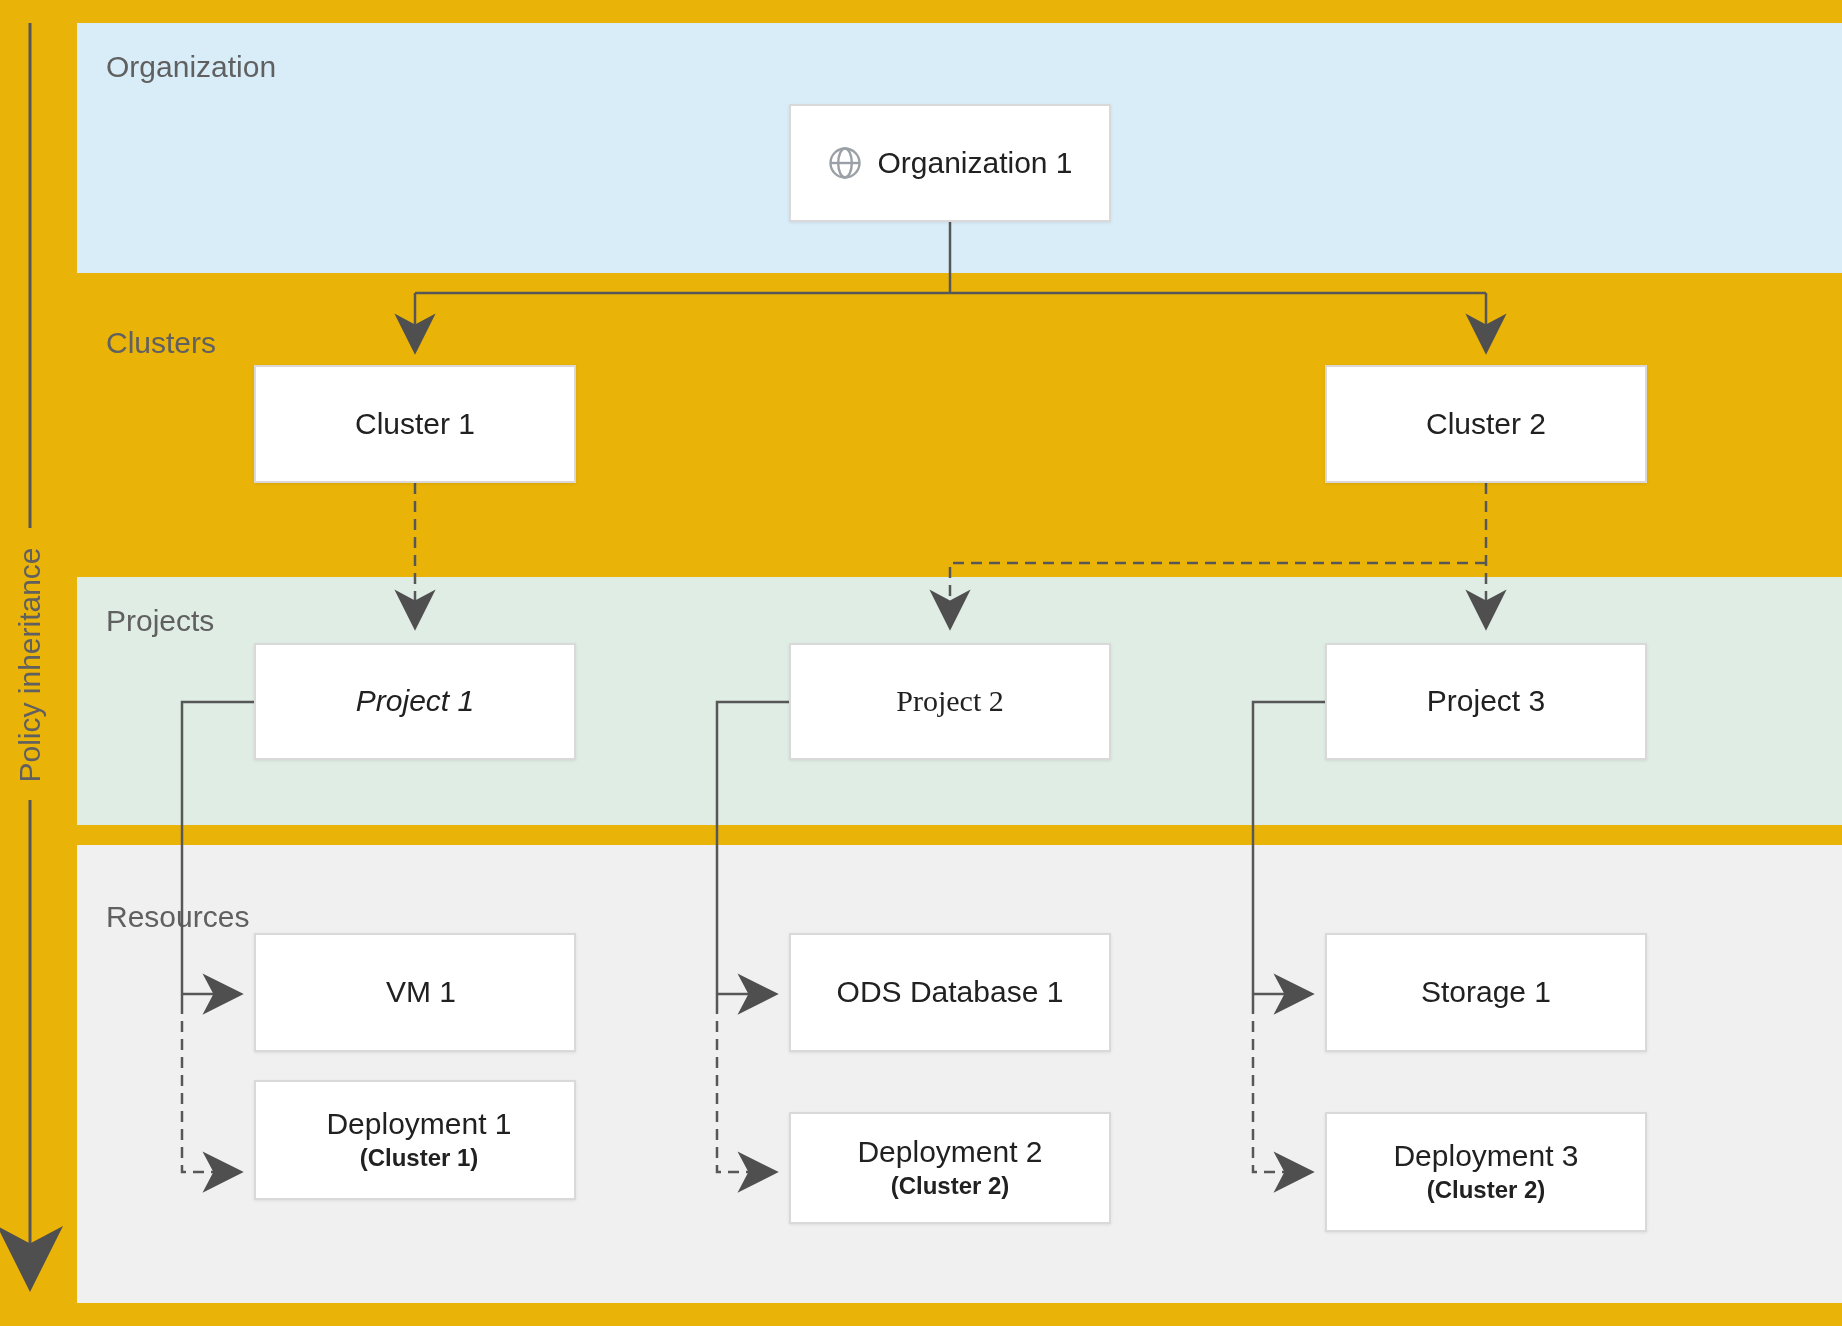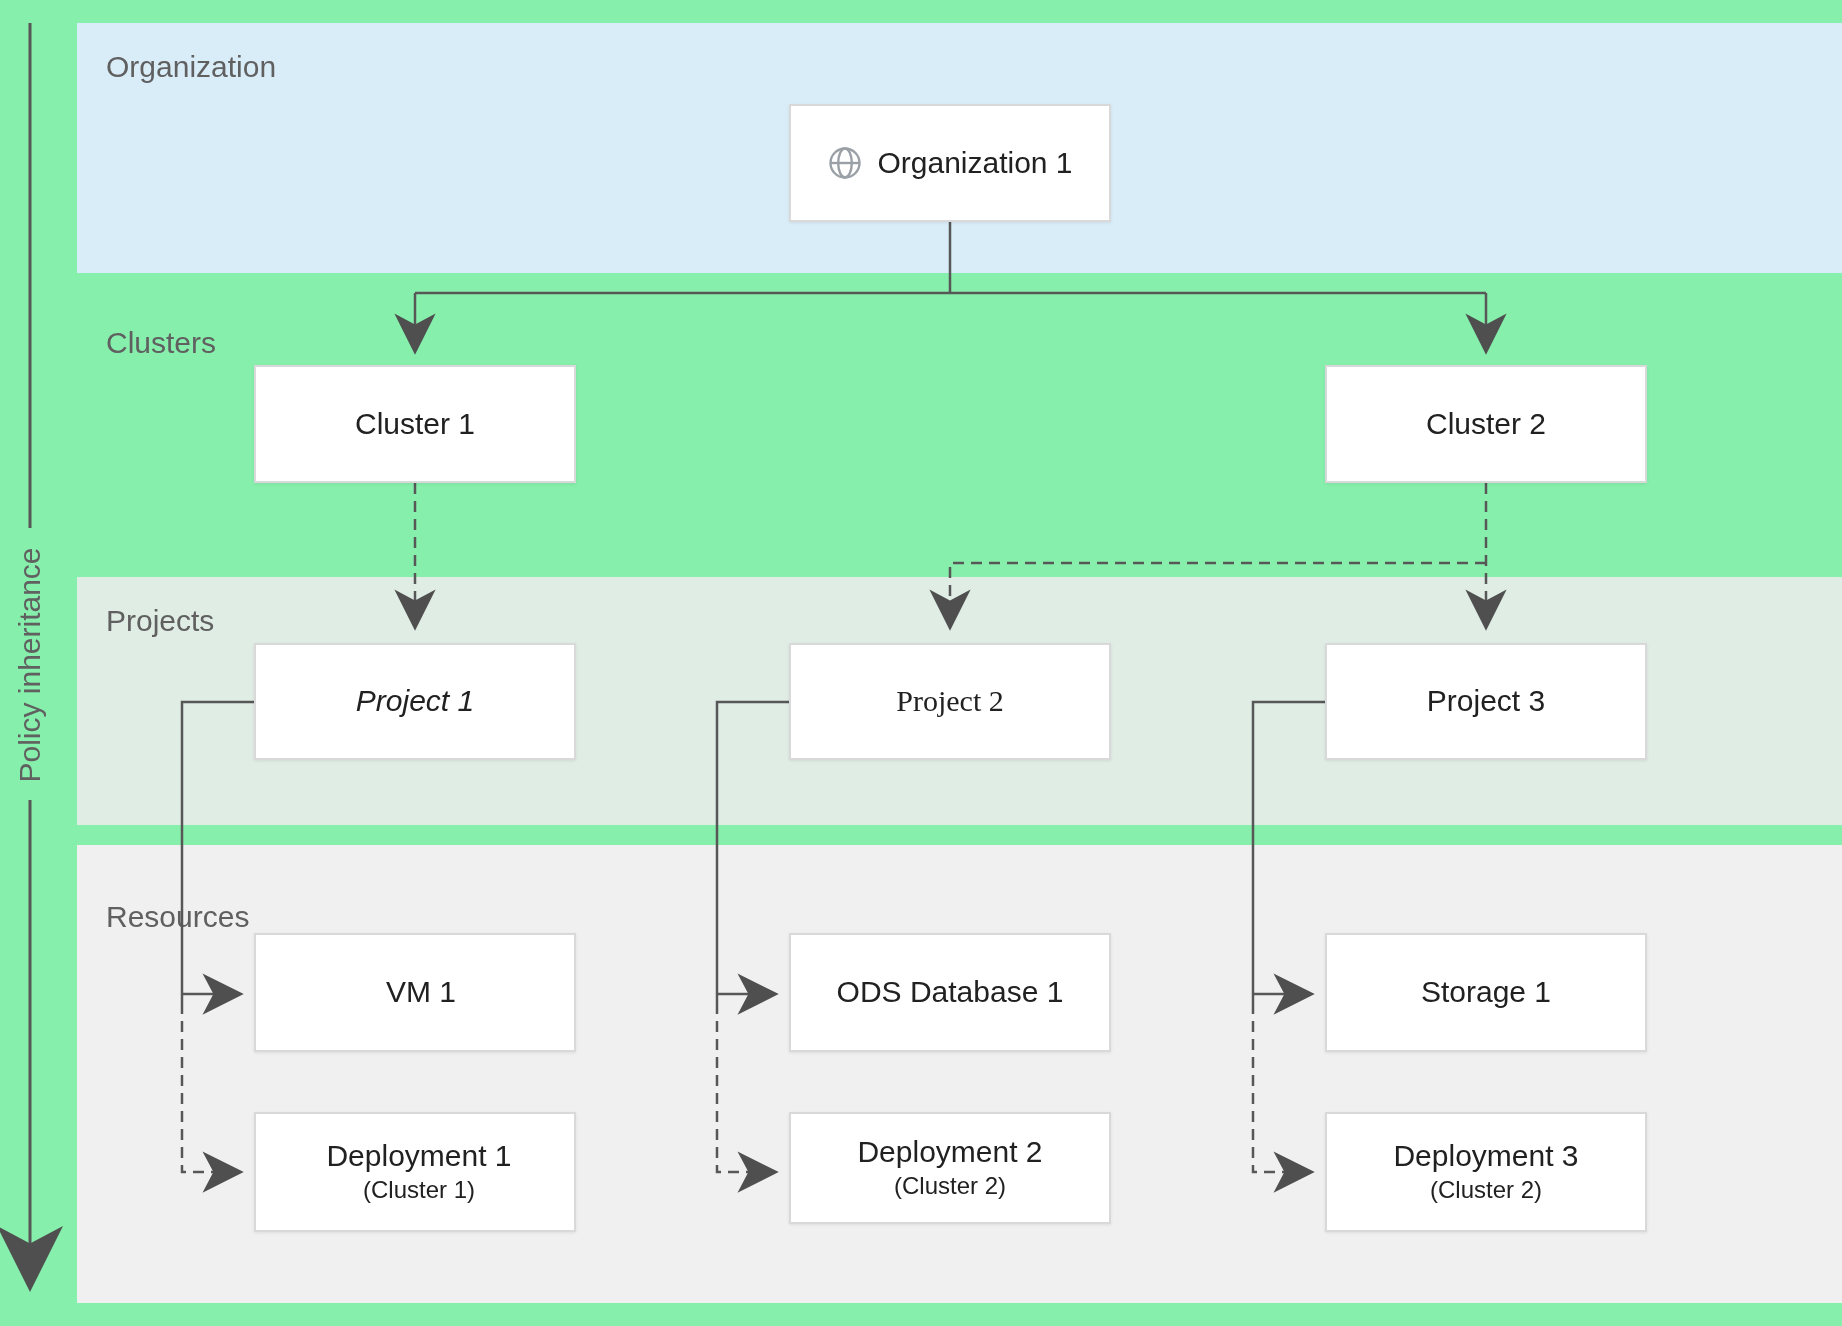--- a/index.html
+++ b/index.html
@@ -1,20 +1,20 @@
 <!DOCTYPE html>
 <html style="--band_blue: #d9edf9; --band_green: #dfede5; --band_gray: #f0f0f0; --line: #575757; --arrow: #4f4f4f; --label_gray: #606060; --box_border: #d9d9d9; --box_text: #212121; --icon_gray: #9aa0a6;"><head>
 <meta charset="utf-8">
 <style>
   html,body{margin:0;padding:0;background:#ffffff;}
   #canvas{
     position:relative;
     width:1842px;height:1326px;
     overflow:hidden;
-    background:#86efac;
+    background:#eab308;
     font-family:"Liberation Sans","DejaVu Sans",sans-serif;
   }
   .band{position:absolute;left:77px;width:1765px;}
   .band-organization{top:23px;height:250px;background:var(--band_blue,#d9edf9);}
   .band-projects{top:577px;height:248px;background:var(--band_green,#dfede5);}
   .band-resources{top:845px;height:458px;background:var(--band_gray,#f0f0f0);}
   .band-label{
     position:absolute;left:106px;
     font-size:30px;line-height:1.15;
     color:var(--label_gray,#606060);
@@ -39,32 +39,33 @@
   .node-label{
     font-size:30px;line-height:1.15;
     color:var(--box_text,#212121);
     white-space:nowrap;
   }
   .node-sublabel{
     font-size:24px;line-height:1.2;
     color:var(--box_text,#212121);
     margin-top:3px;
     white-space:nowrap;
+    font-weight:bold;
   }
   .node-row{display:flex;align-items:center;gap:14px;}
   .n-org{left:789px;top:104px;height:118px;}
   .n-cluster1{left:254px;top:365px;height:118px;}
   .n-cluster2{left:1325px;top:365px;height:118px;}
   .n-project1{left:254px;top:643px;height:117px;font-style:italic;}
   .n-project2{left:789px;top:643px;height:117px;font-family:Liberation Serif, serif;}
   .n-project3{left:1325px;top:643px;height:117px;}
   .n-vm1{left:254px;top:933px;height:119px;padding-left:12px;}
   .n-ods1{left:789px;top:933px;height:119px;}
   .n-storage1{left:1325px;top:933px;height:119px;}
-  .n-deploy1{left:254px;top:1112px;height:120px;padding-left:8px;}
+  .n-deploy1{left:254px;top:1080px;height:120px;padding-left:8px;}
   .n-deploy2{left:789px;top:1112px;height:112px;}
   .n-deploy3{left:1325px;top:1112px;height:120px;}
   .axis-label{
     position:absolute;left:30px;top:665px;
     transform:translate(-50%,-50%) rotate(-90deg);
     font-size:30px;color:var(--label_gray,#606060);
     white-space:nowrap;
   }
   .globe{flex:0 0 auto;display:block;}
 </style>

